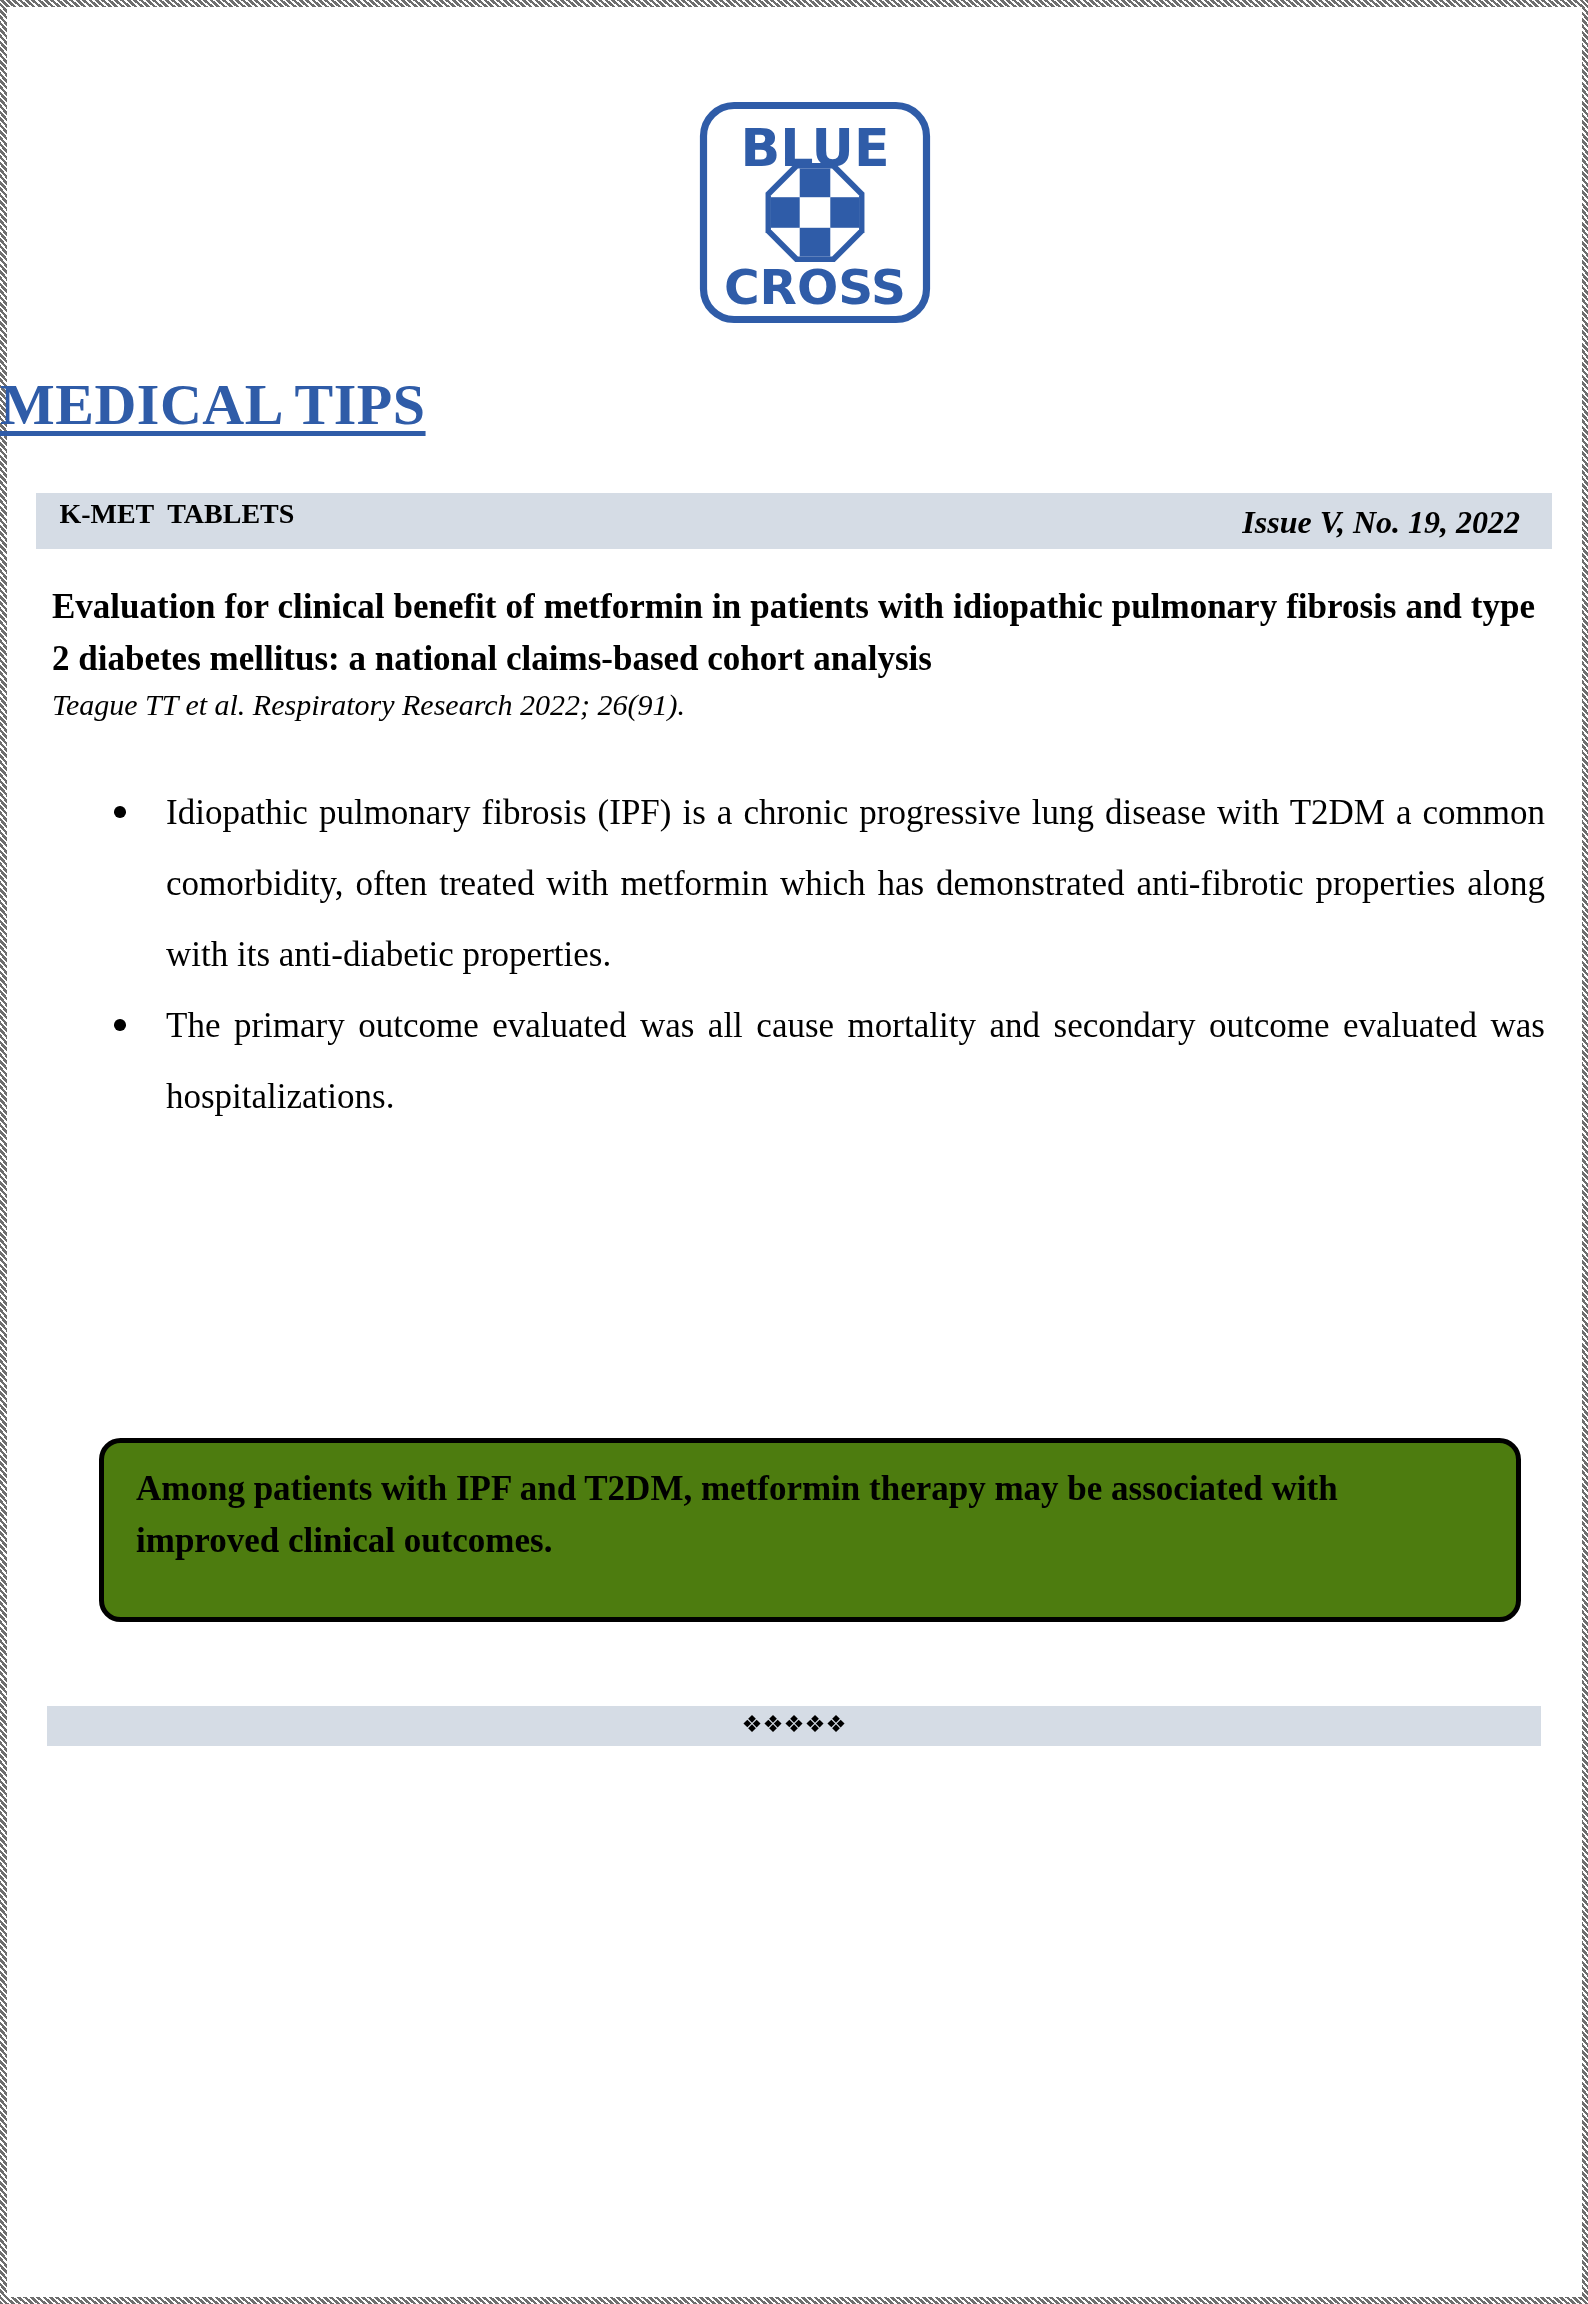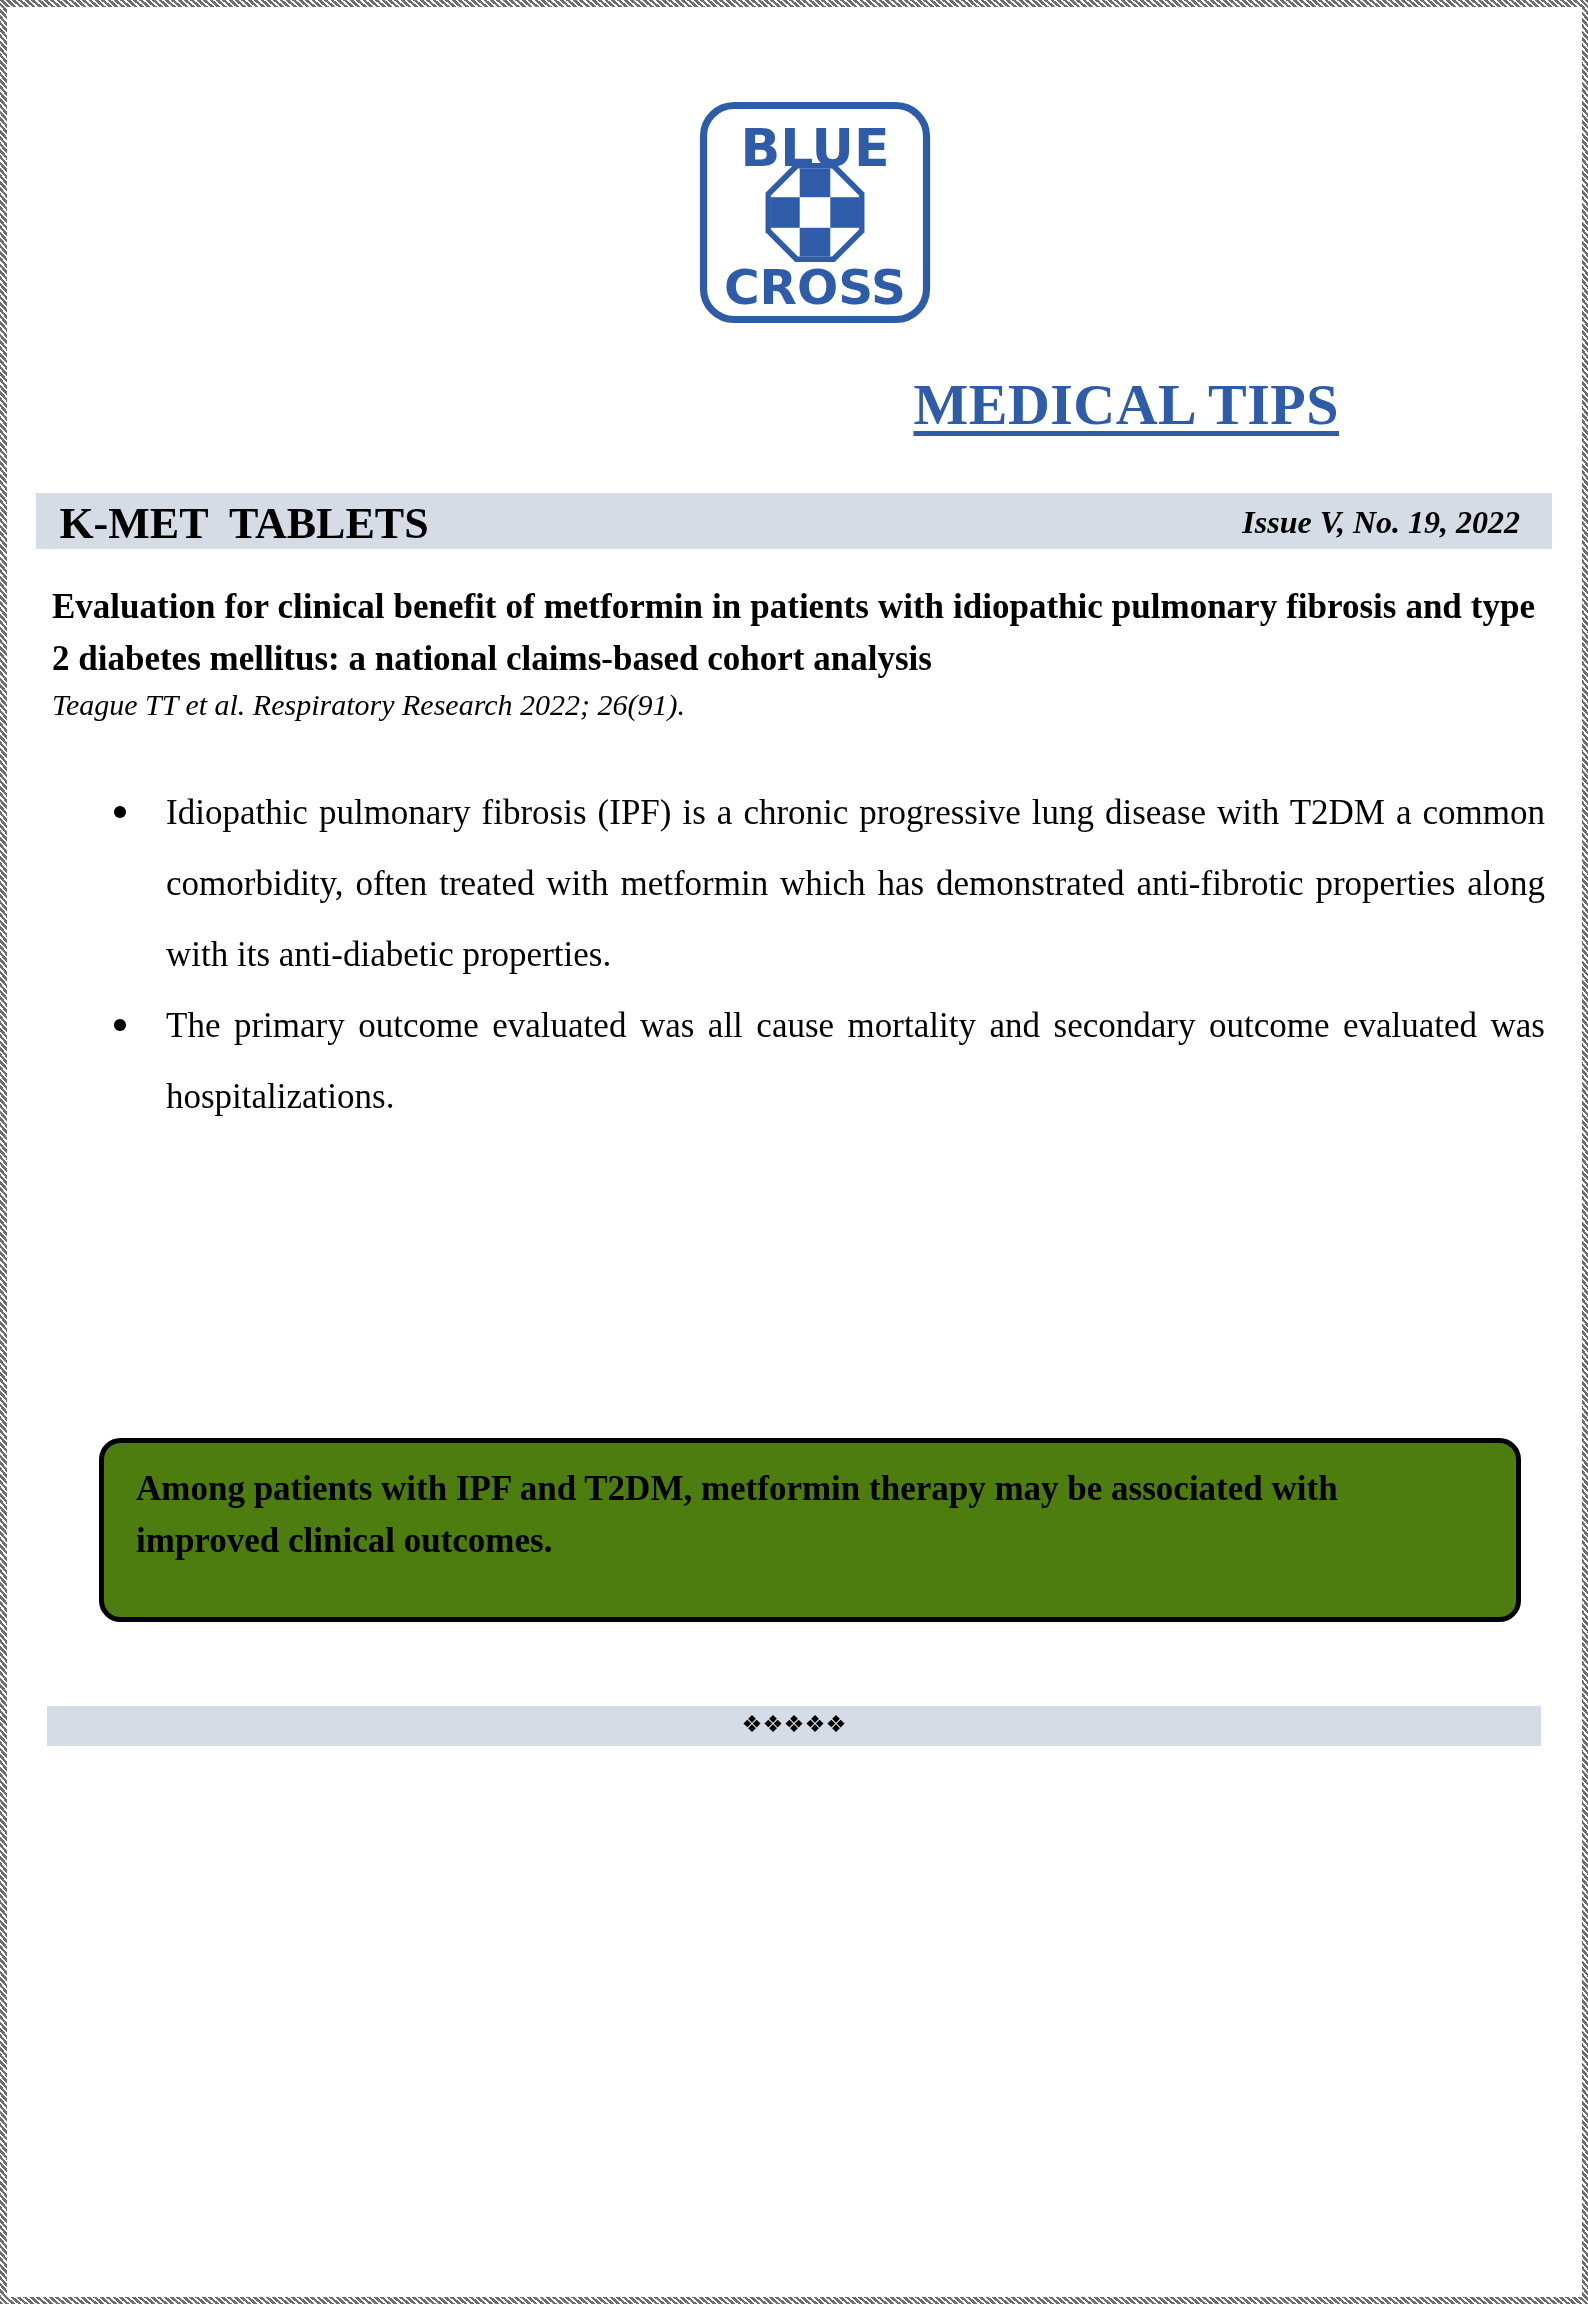--- a/index.html
+++ b/index.html
@@ -9,30 +9,30 @@
     }
     .page-border {
       position: absolute; left: 0; top: 0; width: 1589px; height: 2304px; box-sizing: border-box;
       border: 7.2px solid transparent;
       border-image: repeating-linear-gradient(45deg, #6e6e6e 0 2.7px, #ffffff 2.7px 4.5px) 8;
     }
     .logo {
       position: absolute; left: 699px; top: 101px; width: 264px; height: 223px;
     }
     .title {
-      position: absolute; left: 0; width: 1339px; top: 371px; text-align: right;
+      position: absolute; left: 0; width: 1339px; top: 371px; text-align: left;
       font-family: "Liberation Serif", serif; font-weight: bold; font-size: 58px;
       color: #2f5ca8; letter-spacing: 0.5px;
     }
     .title span { text-decoration: underline; text-decoration-thickness: 5.4px; text-underline-offset: 7.2px; }
     .band {
       position: absolute; left: 36px; width: 1516px; top: 493px; height: 56px; background: #d5dce5;
     }
     .band-left {
-      position: absolute; left: 23.4px; top: 5.4px; font-family: "Liberation Serif", serif; font-weight: bold; font-size: 44px;
+      position: absolute; left: 23.4px; top: 5.4px; font-family: "Liberation Serif", serif; font-weight: bold; font-size: 28px;
       white-space: pre;
     }
     .band-right {
       position: absolute; right: 32px; top: 10.8px; font-family: "Liberation Serif", serif; font-weight: bold; font-style: italic; font-size: 32px; text-align: right;
     }
     .article-title {
       position: absolute; left: 52px; width: 1483px; top: 581px;
       font-family: "Liberation Serif", serif; font-weight: bold; font-size: 35px; line-height: 52px;
       text-align: justify; text-align-last: left;
     }

